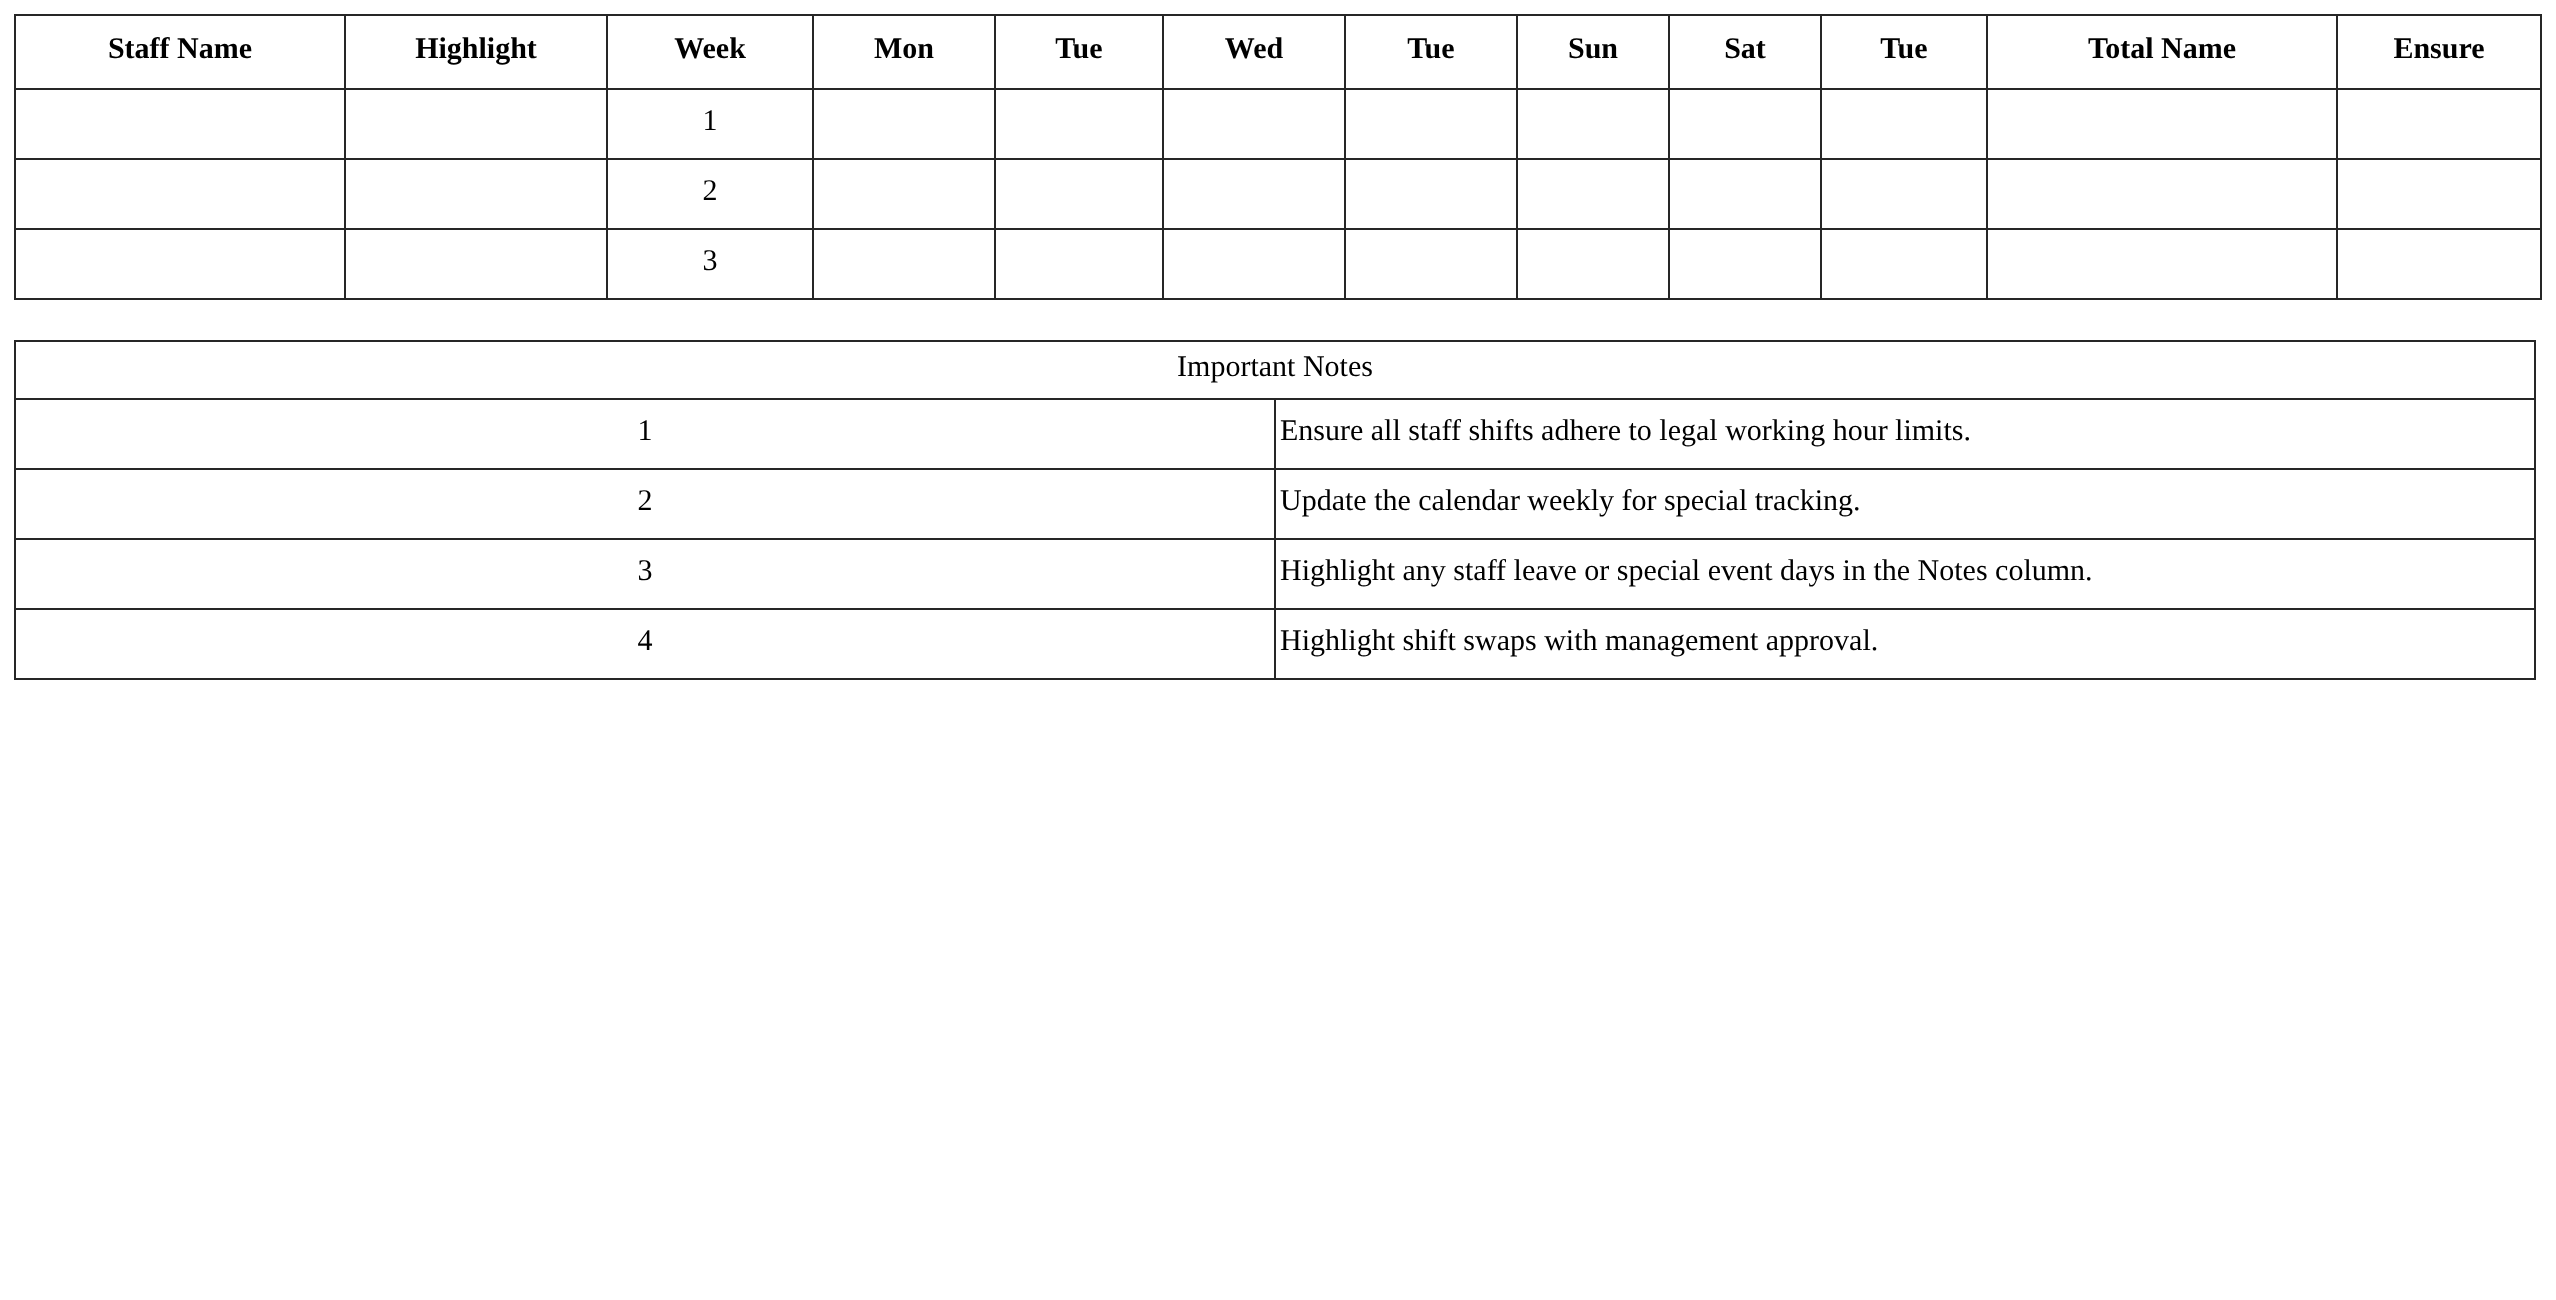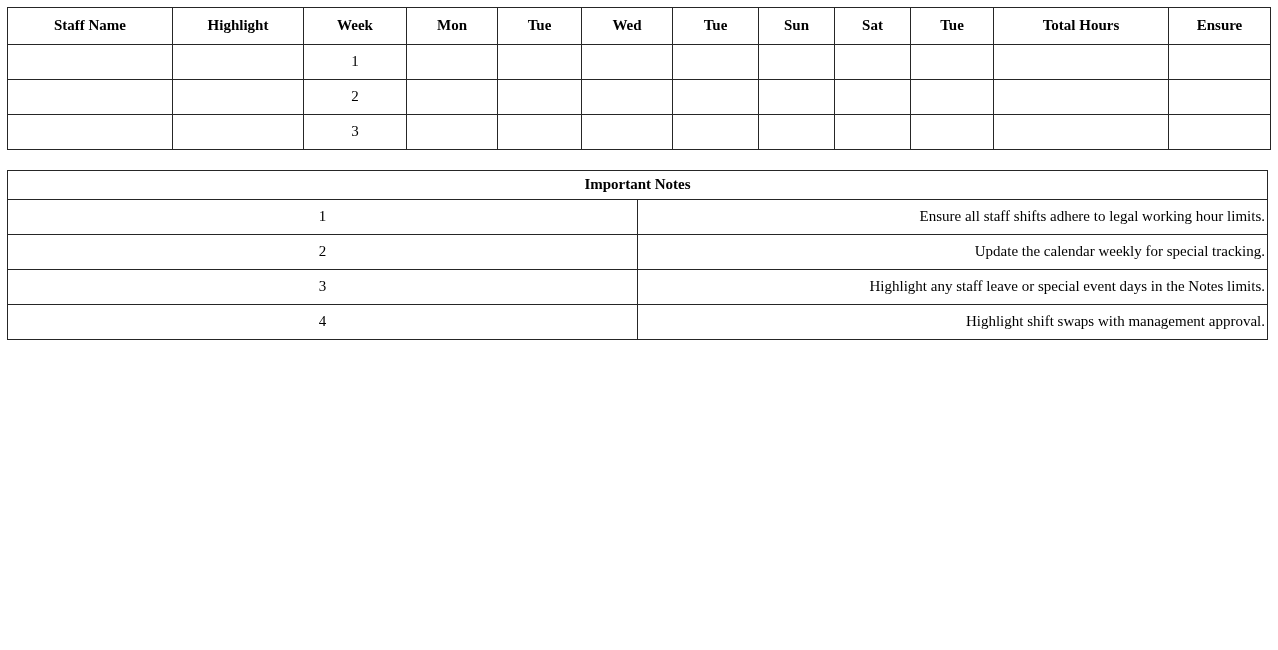--- a/index.html
+++ b/index.html
@@ -69,30 +69,30 @@
   .notes-wrap {
     position: absolute;
     left: 7px;
     top: 170px;
   }
   table.notes {
     width: 1261px;
   }
   table.notes th.notes-title {
     height: 28px;
-    font-weight: bold;
+    font-weight: normal;
     font-size: 15px;
   }
   table.notes td.note-index {
     width: 86px;
     height: 34px;
   }
   table.notes td.note-text {
     height: 34px;
-    text-align: right;
+    text-align: left;
   }
 </style>
 </head>
 <body>
 
 <div class="page">
 
   <div class="schedule-wrap">
     <table class="grid schedule">
       <colgroup>
@@ -114,21 +114,21 @@
             <th>Staff Name</th>
             <th>Highlight</th>
             <th>Week</th>
             <th>Mon</th>
             <th>Tue</th>
             <th>Wed</th>
             <th>Tue</th>
             <th>Sun</th>
             <th>Sat</th>
             <th>Tue</th>
-            <th>Total Hours</th>
+            <th>Total Name</th>
             <th>Ensure</th>
           </tr>
       </thead>
       <tbody>
           <tr>
             <td></td>
             <td></td>
             <td>1</td>
             <td></td>
             <td></td>
@@ -183,21 +183,21 @@
           <tr>
             <td class="note-index">1</td>
             <td class="note-text">Ensure all staff shifts adhere to legal working hour limits.</td>
           </tr>
           <tr>
             <td class="note-index">2</td>
             <td class="note-text">Update the calendar weekly for special tracking.</td>
           </tr>
           <tr>
             <td class="note-index">3</td>
-            <td class="note-text">Highlight any staff leave or special event days in the Notes limits.</td>
+            <td class="note-text">Highlight any staff leave or special event days in the Notes column.</td>
           </tr>
           <tr>
             <td class="note-index">4</td>
             <td class="note-text">Highlight shift swaps with management approval.</td>
           </tr>
         </tbody>
     </table>
   </div>
 
 </div>

